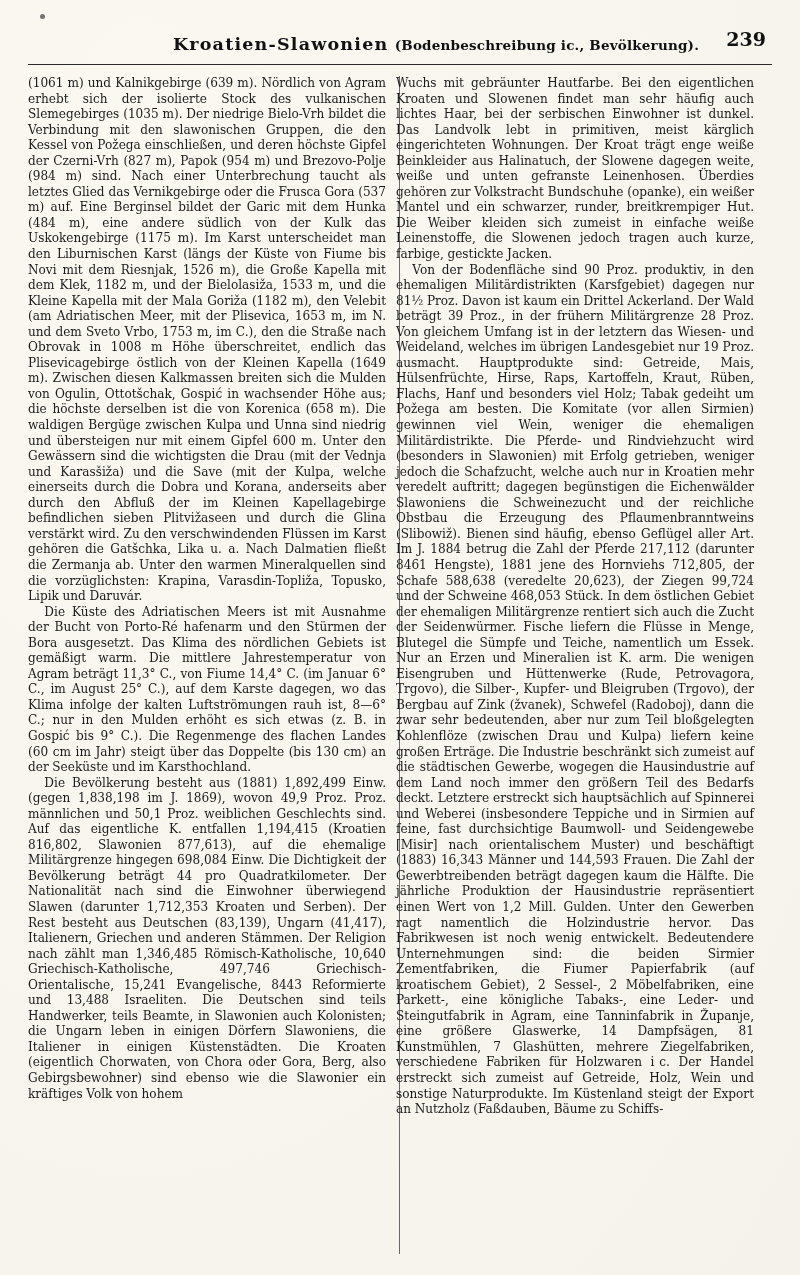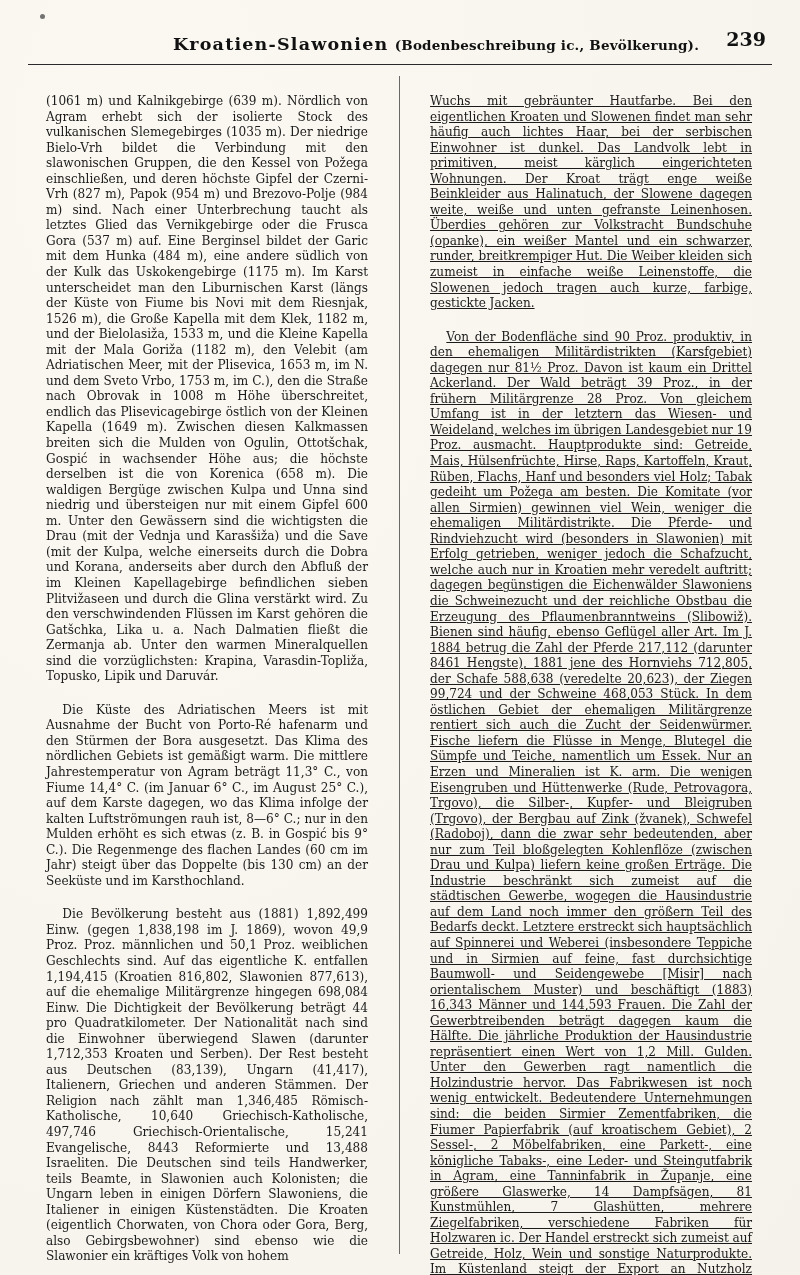--- a/index.html
+++ b/index.html
@@ -81,32 +81,32 @@
     height: 1178px;
     font-size: 12.1px;
     line-height: 15.55px;
     text-align: justify;
     text-justify: inter-word;
     hyphens: auto;
     word-spacing: -0.2px;
     color: #1b1b1b;
   }
   .col.left { left: 0; }
-  .col.right { left: 384px; text-decoration: underline; }
+  .col.right { left: 368px; }
   .divider {
     position: absolute;
     left: 371px;
     top: 0;
     width: 1px;
     height: 1178px;
     background: #3a3a3a;
     opacity: 0.75;
   }
   p {
-    margin: 18px;
+    margin: 0;
     text-indent: 1.35em;
   }
   p.noind { text-indent: 0; }
   .sp { letter-spacing: 1.2px; }
   .footer-dot {
     position: absolute;
     left: 40px;
     top: 14px;
     width: 5px; height: 5px;
     background: #3a3a3a;

